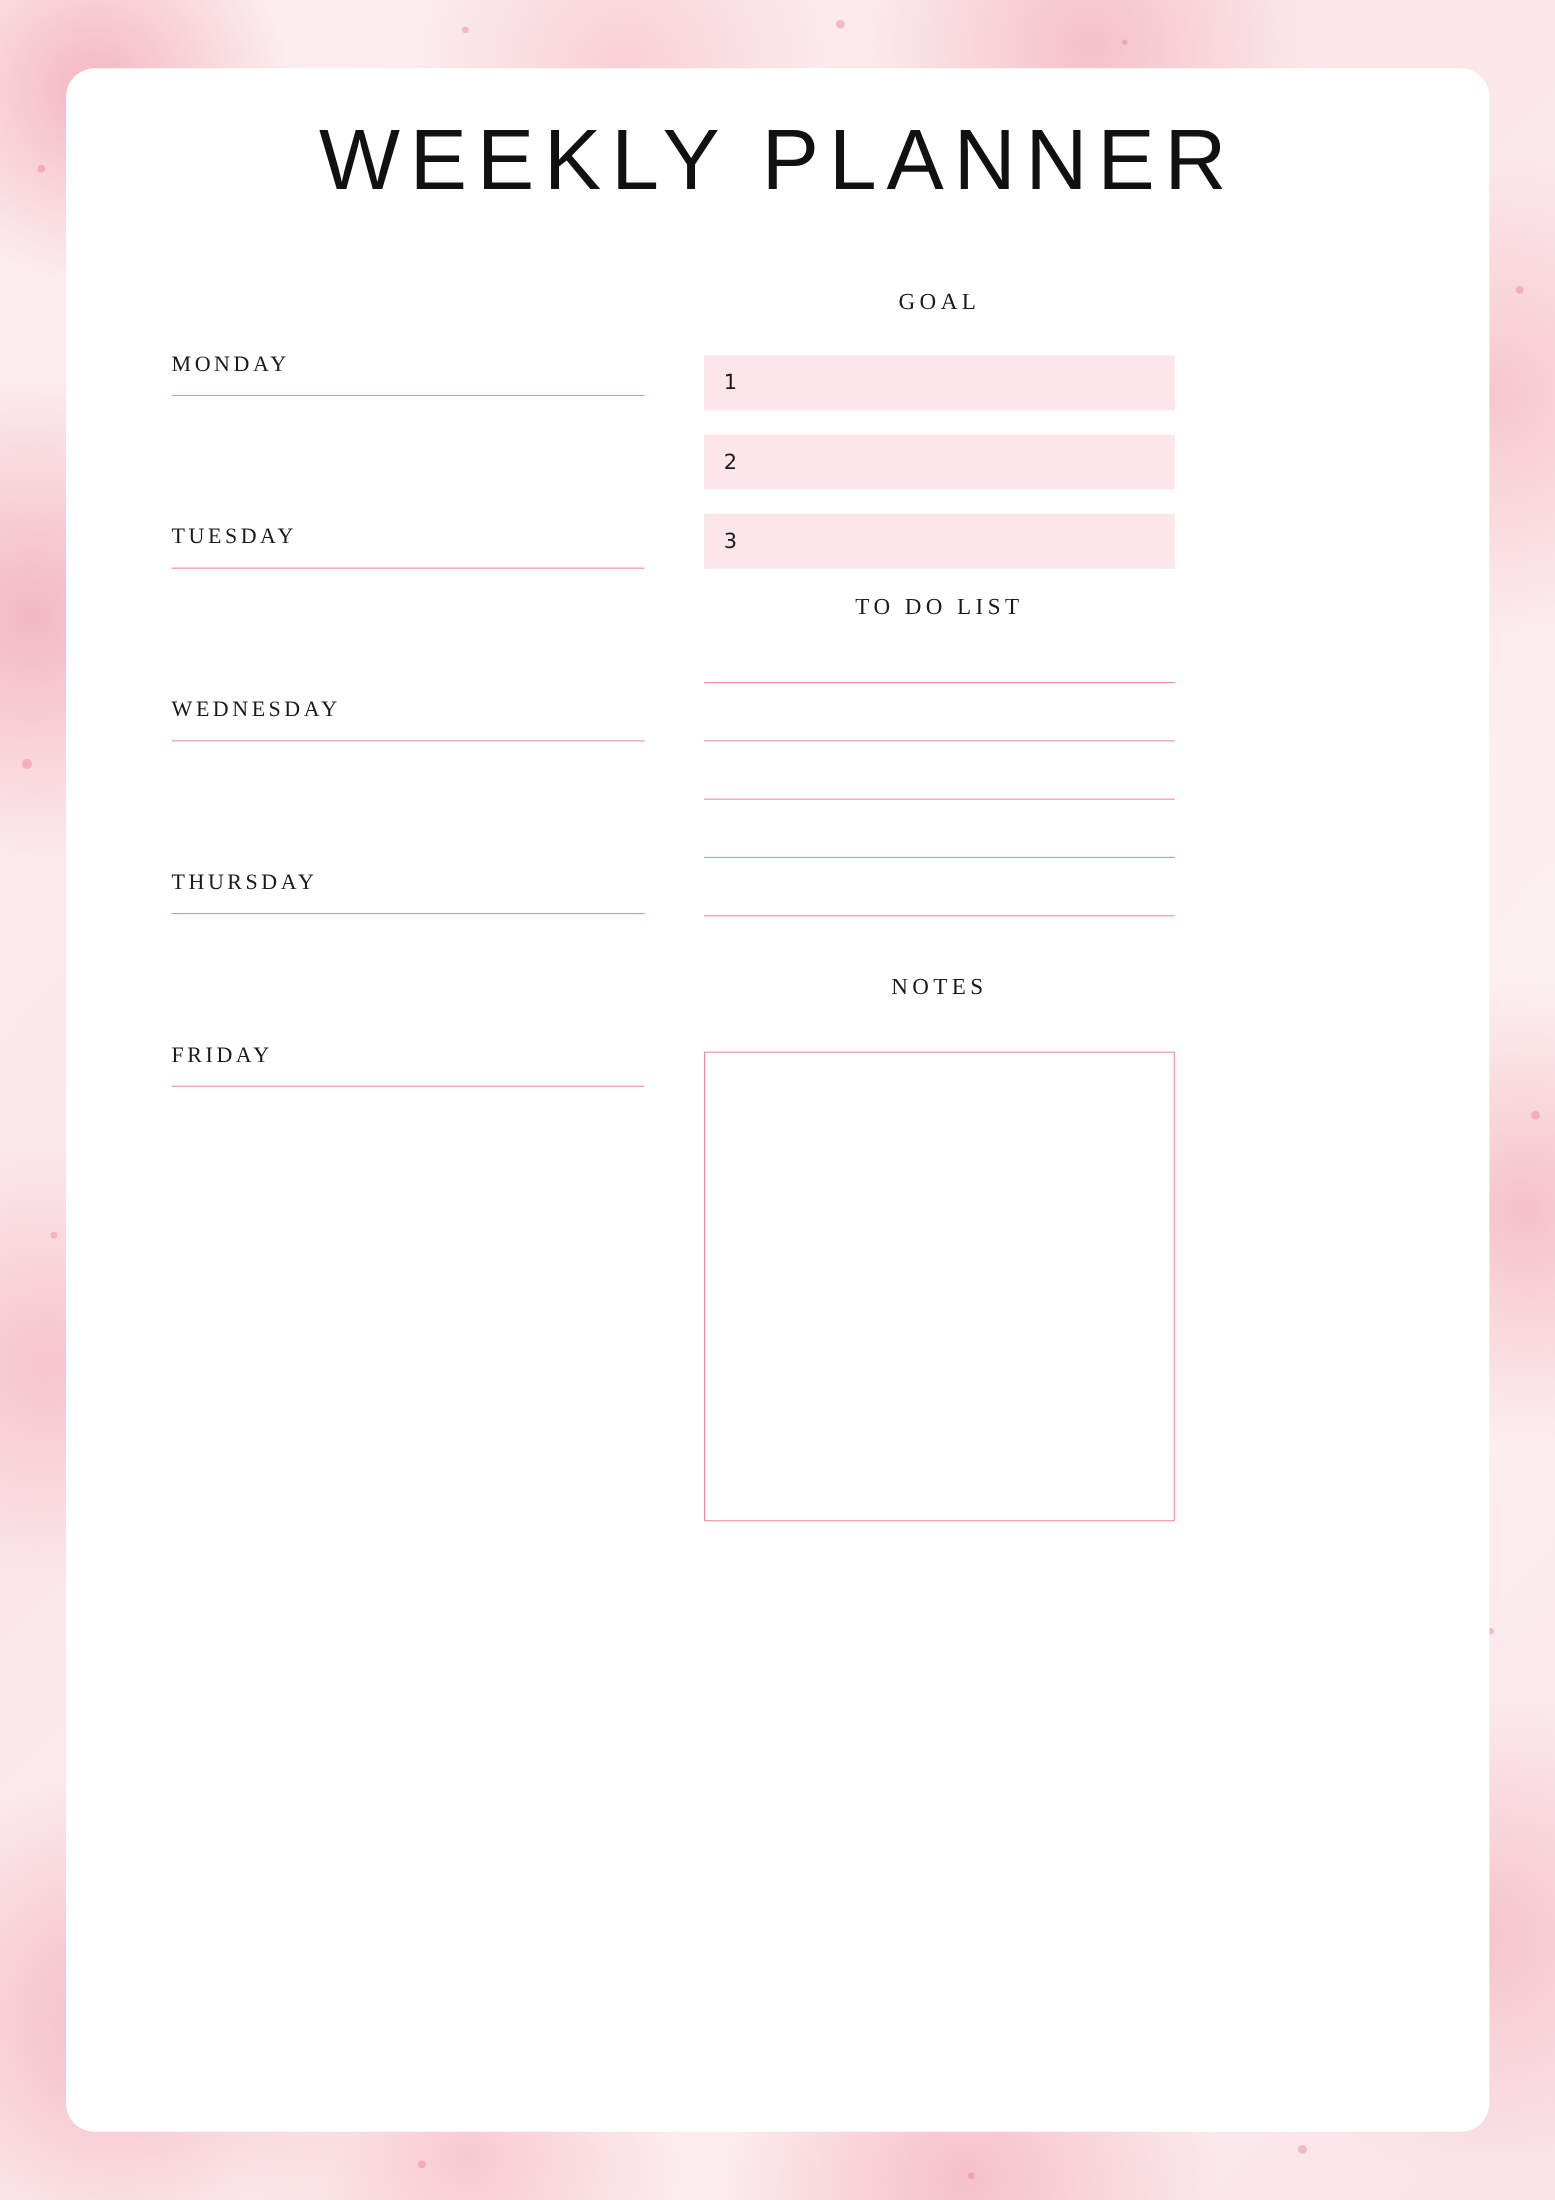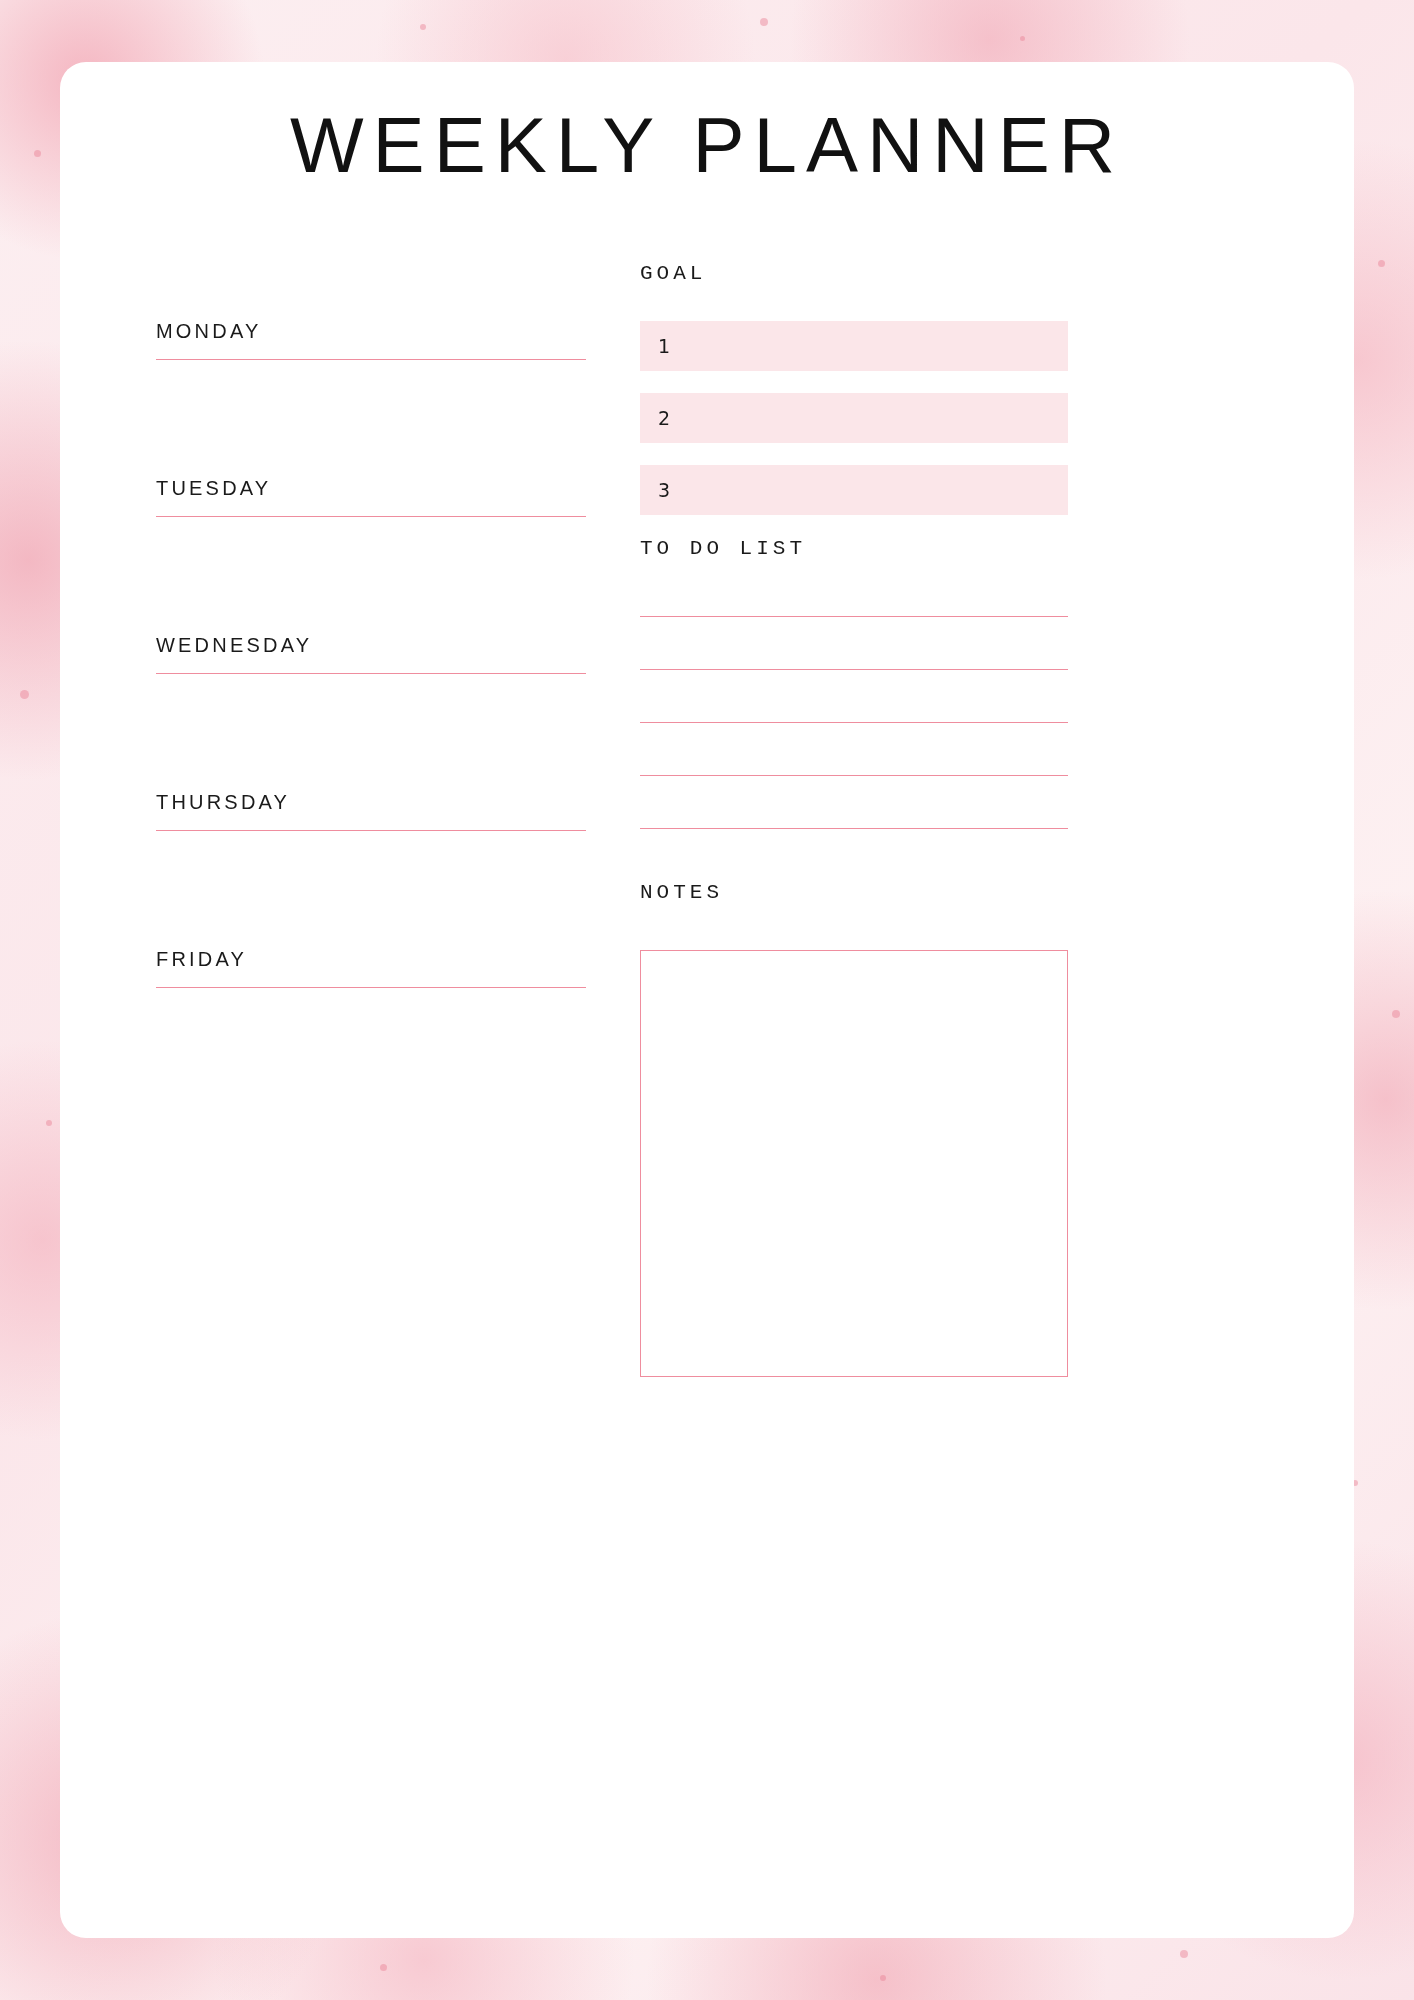--- a/index.html
+++ b/index.html
@@ -71,44 +71,44 @@
     width: 430px;
   }
   .day-block {
     height: 157px;
     position: relative;
   }
   .day-label {
     font-size: 20px;
     letter-spacing: 3.2px;
     color: #1a1a1a;
-    font-family: Liberation Sans, sans-serif;
+    font-family: Liberation Serif, serif;
   }
   .day-rule {
     position: absolute;
     left: 0;
     right: 0;
     top: 39px;
     height: 1px;
     background: #ef8d9e;
   }
 
   
   .right {
     position: absolute;
     left: 580px;
     top: 200px;
     width: 428px;
   }
   .section-head {
-    text-align: left;
+    text-align: center;
     font-size: 21px;
     letter-spacing: 4px;
     color: #1a1a1a;
-    font-family: Liberation Mono, monospace;
+    font-family: Liberation Serif, serif;
   }
 
   .goal-head { margin-top: 0; }
   .goal-list { margin-top: 36px; }
   .goal-row {
     background: #fbe6e9;
     height: 50px;
     margin-bottom: 22px;
     display: flex;
     align-items: center;

